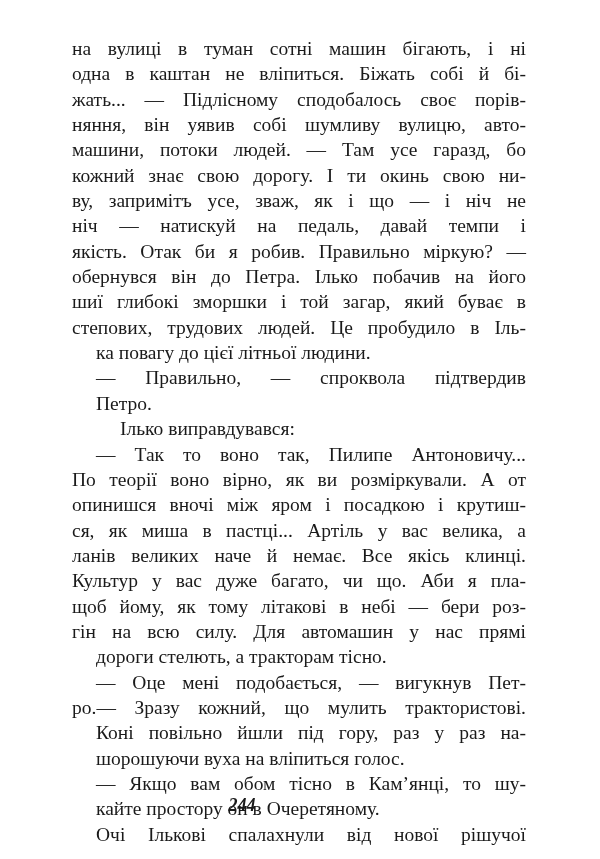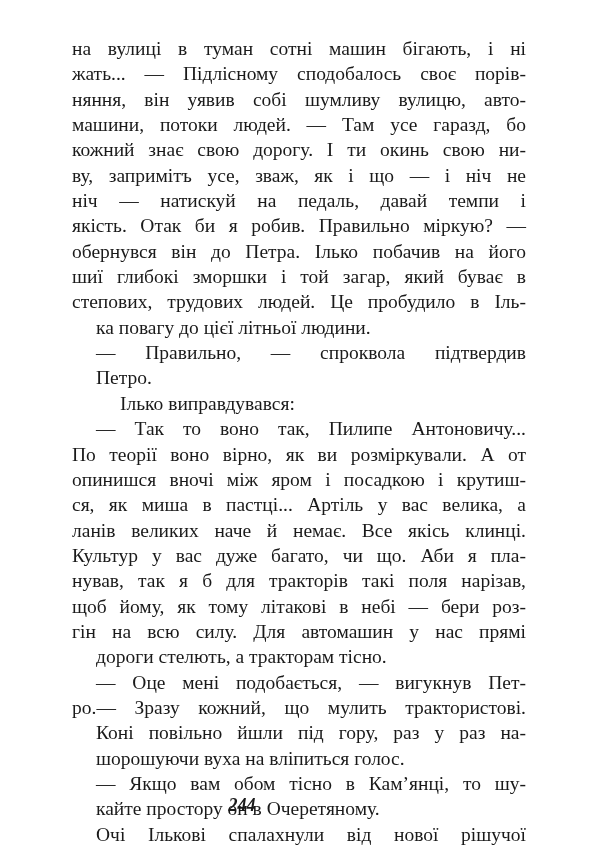--- a/index.html
+++ b/index.html
@@ -49,41 +49,41 @@
       font-weight: bold;
       font-size: 18px;
       color: #1a1a1a;
     }
   </style>
 </head>
 <body>
 
 <div class="page">
   <span class="line">на вулиці в туман сотні машин бігають, і ні</span>
+  <span class="line">одна в каштан не вліпиться. Біжать собі й бі-</span>
   <span class="line">жать... — Підлісному сподобалось своє порів-</span>
   <span class="line">няння, він уявив собі шумливу вулицю, авто-</span>
   <span class="line">машини, потоки людей. — Там усе гаразд, бо</span>
   <span class="line">кожний знає свою дорогу. І ти окинь свою ни-</span>
   <span class="line">ву, запримітъ усе, зваж, як і що — і ніч не</span>
   <span class="line">ніч — натискуй на педаль, давай темпи і</span>
   <span class="line">якість. Отак би я робив. Правильно міркую? —</span>
   <span class="line">обернувся він до Петра. Ілько побачив на його</span>
   <span class="line">шиї глибокі зморшки і той загар, який буває в</span>
   <span class="line">степових, трудових людей. Це пробудило в Іль-</span>
   <span class="line last">ка повагу до цієї літньої людини.</span>
   <span class="line indent">— Правильно, — спроквола підтвердив</span>
   <span class="line last">Петро.</span>
   <span class="line indent last">Ілько виправдувався:</span>
   <span class="line indent">— Так то воно так, Пилипе Антоновичу...</span>
   <span class="line">По теорії воно вірно, як ви розміркували. А от</span>
   <span class="line">опинишся вночі між яром і посадкою і крутиш-</span>
   <span class="line">ся, як миша в пастці... Артіль у вас велика, а</span>
   <span class="line">ланів великих наче й немає. Все якісь клинці.</span>
   <span class="line">Культур у вас дуже багато, чи що. Аби я пла-</span>
-  <span class="line">нував, так я б для тракторів такі поля нарізав,</span>
   <span class="line">щоб йому, як тому літакові в небі — бери роз-</span>
   <span class="line">гін на всю силу. Для автомашин у нас прямі</span>
   <span class="line last">дороги стелють, а тракторам тісно.</span>
   <span class="line indent">— Оце мені подобається, — вигукнув Пет-</span>
   <span class="line">ро.— Зразу кожний, що мулить трактористові.</span>
   <span class="line indent">Коні повільно йшли під гору, раз у раз на-</span>
   <span class="line last">шорошуючи вуха на вліпиться голос.</span>
   <span class="line indent">— Якщо вам обом тісно в Кам’янці, то шу-</span>
   <span class="line last">кайте простору он в Очеретяному.</span>
   <span class="line indent">Очі Ількові спалахнули від нової рішучої</span>

